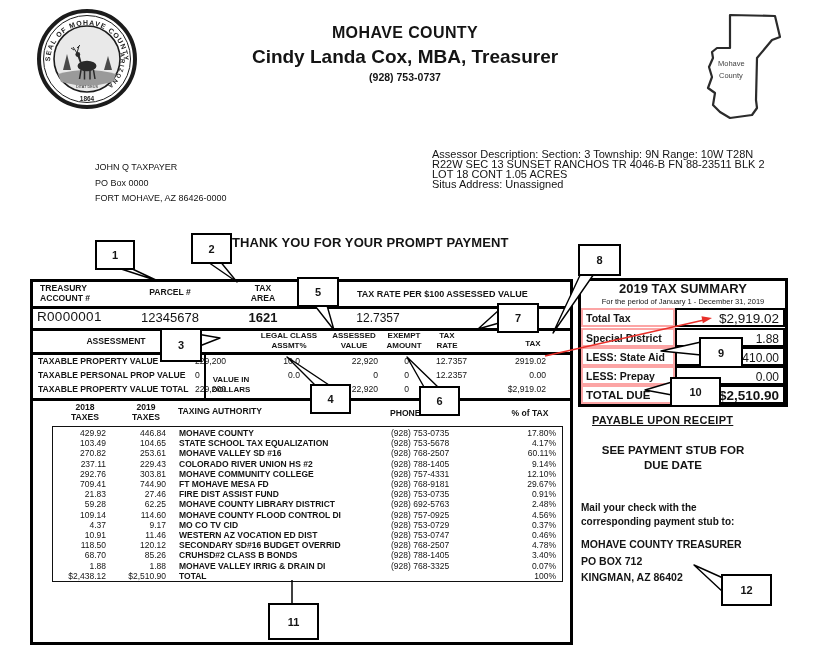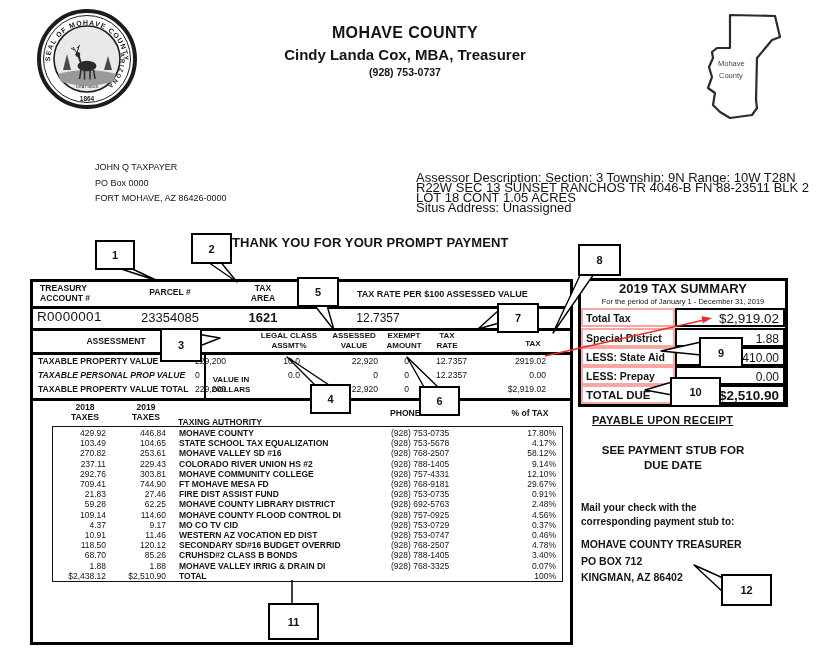--- a/index.html
+++ b/index.html
@@ -7,25 +7,25 @@
         font-family:"Liberation Sans",sans-serif;color:#141414;overflow:hidden;}
   .abs{position:absolute;}
   .pre{white-space:pre-line;}
   .ctr{text-align:center;}
   .rt{text-align:center;}
 
   
   .hdr-block{left:170px;top:24px;width:470px;text-align:center;}
   .hdr-county{font-size:16px;font-weight:bold;letter-spacing:.4px;}
   .hdr-title{font-size:18.5px;font-weight:bold;margin-top:3px;letter-spacing:.4px;}
-  .hdr-treas{font-size:15px;font-weight:bold;margin-top:4px;}
+  .hdr-treas{font-size:19px;font-weight:bold;margin-top:4px;}
   .hdr-phone{font-size:10.5px;font-weight:bold;margin-top:3px;}
 
   .addr{left:95px;top:160px;font-size:9px;line-height:15.5px;font-weight:500;}
-  .assessor{left:416px;top:149px;font-size:13px;line-height:10px;font-weight:500;margin-top:24px;}
+  .assessor{left:432px;top:149px;font-size:11px;line-height:10px;font-weight:500;}
   .banner{left:232px;top:235px;font-size:13px;font-weight:bold;letter-spacing:.1px;}
 
   
   .tbl-outer{left:30px;top:279px;width:543px;height:366px;border:3px solid #000;box-sizing:border-box;}
   .hline{background:#000;height:3px;}
   .thin-box{border:1.3px solid #111;box-sizing:border-box;}
 
   .lbl-sm{font-size:8.6px;font-weight:bold;line-height:9.5px;}
   .val-sm{font-size:8.6px;line-height:10px;}
 
@@ -145,21 +145,21 @@
   <div class="abs thin-box" style="left:52px;top:426px;width:511px;height:156px;"></div>
 
   <div class="abs lbl-sm pre" style="left:40px;top:284px;">TREASURY
 ACCOUNT #</div>
   <div class="abs lbl-sm ctr" style="left:139px;width:62px;top:288px;">PARCEL #</div>
   <div class="abs lbl-sm ctr pre" style="left:240px;width:46px;top:284px;">TAX
 AREA</div>
   <div class="abs lbl-sm" style="left:357px;top:290px;font-size:9px;text-align:right;">TAX RATE PER $100 ASSESSED VALUE</div>
 
   <div class="abs v-treasury">R0000001</div>
-  <div class="abs v-parcel">23354085</div>
+  <div class="abs v-parcel">12345678</div>
   <div class="abs v-taxarea">1621</div>
   <div class="abs v-rate100">12.7357</div>
 
   <div class="abs lbl-sm ctr" style="left:40px;width:152px;top:337px;">ASSESSMENT</div>
   <div class="abs lbl-sm ctr pre" style="left:200px;width:62px;top:331px;font-size:8px;margin-top:44px;">VALUE IN
 DOLLARS</div>
   <div class="abs lbl-sm ctr pre" style="left:256px;width:66px;top:331px;font-size:8px;">LEGAL CLASS
 ASSMT%</div>
   <div class="abs lbl-sm ctr pre" style="left:323px;width:62px;top:331px;font-size:8px;">ASSESSED
 VALUE</div>
@@ -170,41 +170,41 @@
   <div class="abs lbl-sm ctr" style="left:503px;width:60px;top:339px;font-size:8px;">TAX</div>
 
   <div class="abs as-label" style="top:356px;">TAXABLE PROPERTY VALUE</div>
   <div class="abs val-sm c-dollars" style="top:356px;">229,200</div>
   <div class="abs val-sm c-legal" style="top:356px;">10.0</div>
   <div class="abs val-sm c-assessed" style="top:356px;">22,920</div>
   <div class="abs val-sm c-exempt" style="top:356px;">0</div>
   <div class="abs val-sm c-rate" style="top:356px;">12.7357</div>
   <div class="abs val-sm c-tax" style="top:356px;">2919.02</div>
 
-  <div class="abs as-label" style="top:370px;font-style:italic;">TAXABLE PERSONAL PROP VALUE</div>
+  <div class="abs as-label" style="top:370px;">TAXABLE PERSONAL PROP VALUE</div>
   <div class="abs val-sm c-dollars" style="top:370px;">0</div>
   <div class="abs val-sm c-legal" style="top:370px;">0.0</div>
   <div class="abs val-sm c-assessed" style="top:370px;">0</div>
   <div class="abs val-sm c-exempt" style="top:370px;">0</div>
   <div class="abs val-sm c-rate" style="top:370px;">12.2357</div>
   <div class="abs val-sm c-tax" style="top:370px;">0.00</div>
 
   <div class="abs as-label" style="top:384px;">TAXABLE PROPERTY VALUE TOTAL</div>
   <div class="abs val-sm c-dollars" style="top:384px;">229,200</div>
   <div class="abs val-sm c-legal" style="top:384px;"></div>
   <div class="abs val-sm c-assessed" style="top:384px;">22,920</div>
   <div class="abs val-sm c-exempt" style="top:384px;">0</div>
   <div class="abs val-sm c-rate" style="top:384px;"></div>
   <div class="abs val-sm c-tax" style="top:384px;">$2,919.02</div>
 
   <div class="abs lbl-sm ctr pre" style="left:55px;width:60px;top:403px;">2018
 TAXES</div>
   <div class="abs lbl-sm ctr pre" style="left:116px;width:60px;top:403px;">2019
 TAXES</div>
-  <div class="abs lbl-sm" style="left:178px;top:418px;">TAXING AUTHORITY</div>
+  <div class="abs lbl-sm" style="left:178px;top:407px;">TAXING AUTHORITY</div>
   <div class="abs lbl-sm" style="left:390px;top:409px;">PHONE #'S</div>
   <div class="abs lbl-sm rt" style="left:500px;width:60px;top:409px;">% of TAX</div>
 
   <div class="abs auth-rows">
       <div class="auth-row">
         <span class="ac-y2018">429.92</span>
         <span class="ac-y2019">446.84</span>
         <span class="ac-name">MOHAVE COUNTY</span>
         <span class="ac-phone">(928) 753-0735</span>
         <span class="ac-pct">17.80%</span>
@@ -214,21 +214,21 @@
         <span class="ac-y2019">104.65</span>
         <span class="ac-name">STATE SCHOOL TAX EQUALIZATION</span>
         <span class="ac-phone">(928) 753-5678</span>
         <span class="ac-pct">4.17%</span>
       </div>
       <div class="auth-row">
         <span class="ac-y2018">270.82</span>
         <span class="ac-y2019">253.61</span>
         <span class="ac-name">MOHAVE VALLEY SD #16</span>
         <span class="ac-phone">(928) 768-2507</span>
-        <span class="ac-pct">58.12%</span>
+        <span class="ac-pct">60.11%</span>
       </div>
       <div class="auth-row">
         <span class="ac-y2018">237.11</span>
         <span class="ac-y2019">229.43</span>
         <span class="ac-name">COLORADO RIVER UNION HS #2</span>
         <span class="ac-phone">(928) 788-1405</span>
         <span class="ac-pct">9.14%</span>
       </div>
       <div class="auth-row">
         <span class="ac-y2018">292.76</span>

